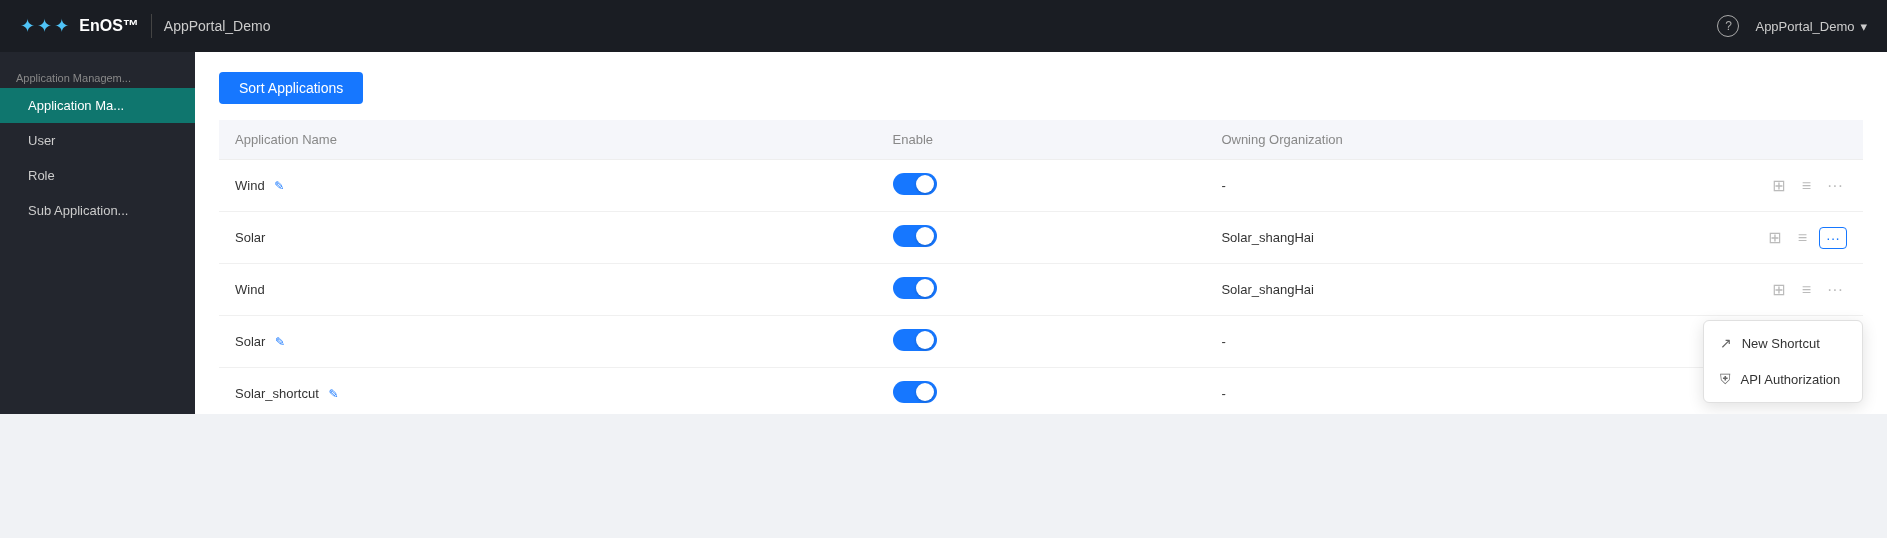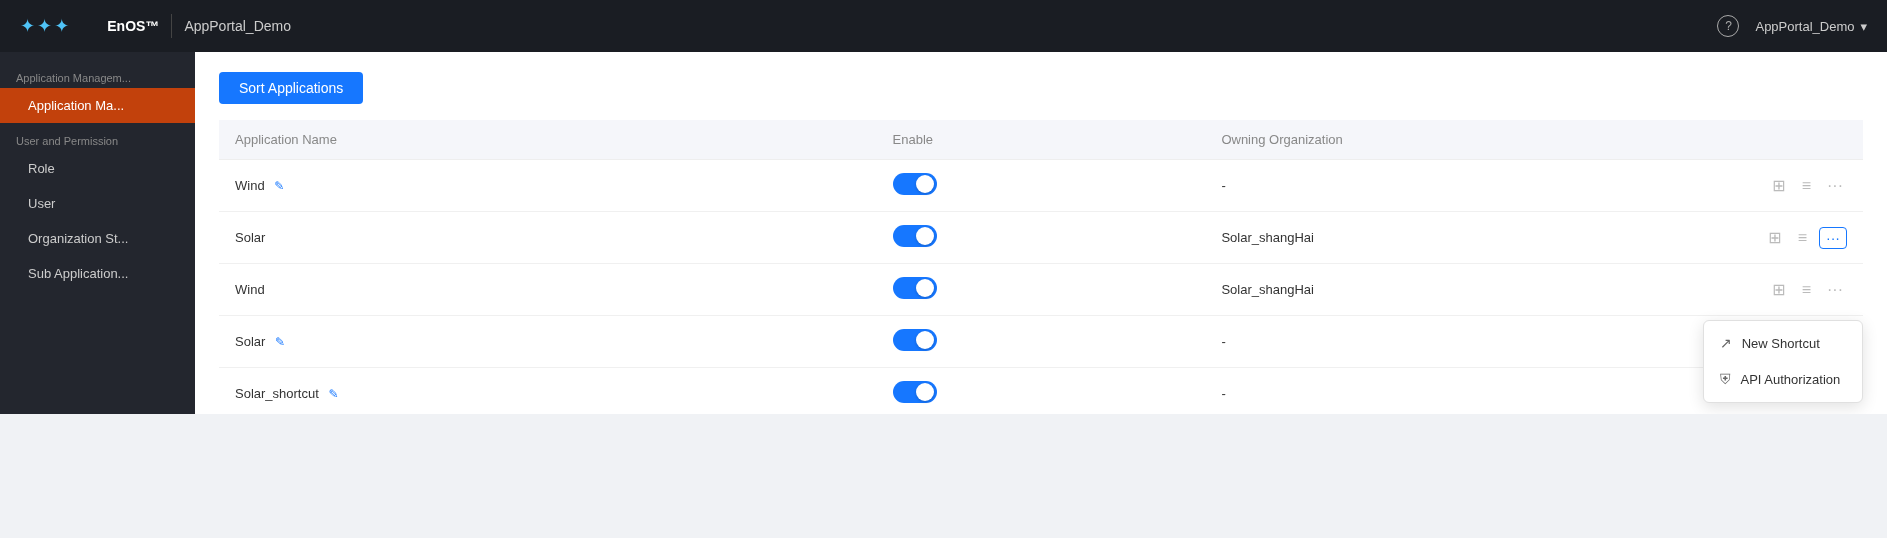--- a/index.html
+++ b/index.html
@@ -11,21 +11,21 @@
       height: 52px;
       display: flex;
       align-items: center;
       justify-content: space-between;
       padding: 0 20px;
       color: #fff;
     }
     .topnav-left { display: flex; align-items: center; gap: 12px; }
     .topnav-logo { display: flex; align-items: center; gap: 8px; }
     .logo-dots { color: #4fc3f7; font-size: 18px; letter-spacing: 2px; }
-    .logo-text { font-size: 14px; font-weight: 600; color: #fff; margin-left: 28px; }
+    .logo-text { font-size: 16px; font-weight: 600; color: #fff; }
     .logo-divider { width: 1px; height: 24px; background: #444; }
     .topnav-appname { font-size: 14px; color: #ccc; }
     .topnav-right { display: flex; align-items: center; gap: 16px; }
     .help-icon { width: 22px; height: 22px; border-radius: 50%; border: 1.5px solid #aaa; display: flex; align-items: center; justify-content: center; color: #aaa; font-size: 12px; cursor: pointer; }
     .user-info { display: flex; align-items: center; gap: 6px; color: #ccc; font-size: 13px; cursor: pointer; }
 
     
     .layout { display: flex; height: 362px; }
 
     
@@ -49,21 +49,21 @@
       display: flex;
       align-items: center;
       padding: 10px 16px 10px 28px;
       font-size: 13px;
       color: #ccc;
       cursor: pointer;
       white-space: nowrap;
       overflow: hidden;
       text-overflow: ellipsis;
     }
-    .sidebar-item.active { background: #c2410c; color: #fff; }
+    .sidebar-item.active { background: #0f766e; color: #fff; }
 
     
     .main {
       flex: 1;
       background: #fff;
       overflow-y: auto;
       padding: 20px 24px;
       position: relative;
     }
 
@@ -191,29 +191,25 @@
 </nav>
 
 <div class="layout">
 
   <aside class="sidebar">
     <div class="sidebar-section-label">Application Managem...</div>
     <div class="sidebar-item active">
       <span>Application Ma...</span>
     </div>
 
-    <div class="sidebar-section-label">User and Permission</div>
+    <div class="sidebar-item">
+      <span>User</span>
+    </div>
     <div class="sidebar-item">
       <span>Role</span>
-    </div>
-    <div class="sidebar-item">
-      <span>User</span>
-    </div>
-    <div class="sidebar-item">
-      <span>Organization St...</span>
     </div>
     <div class="sidebar-item">
       <span>Sub Application...</span>
     </div>
 
   </aside>
 
   <main class="main">
 
     <div class="toolbar">

